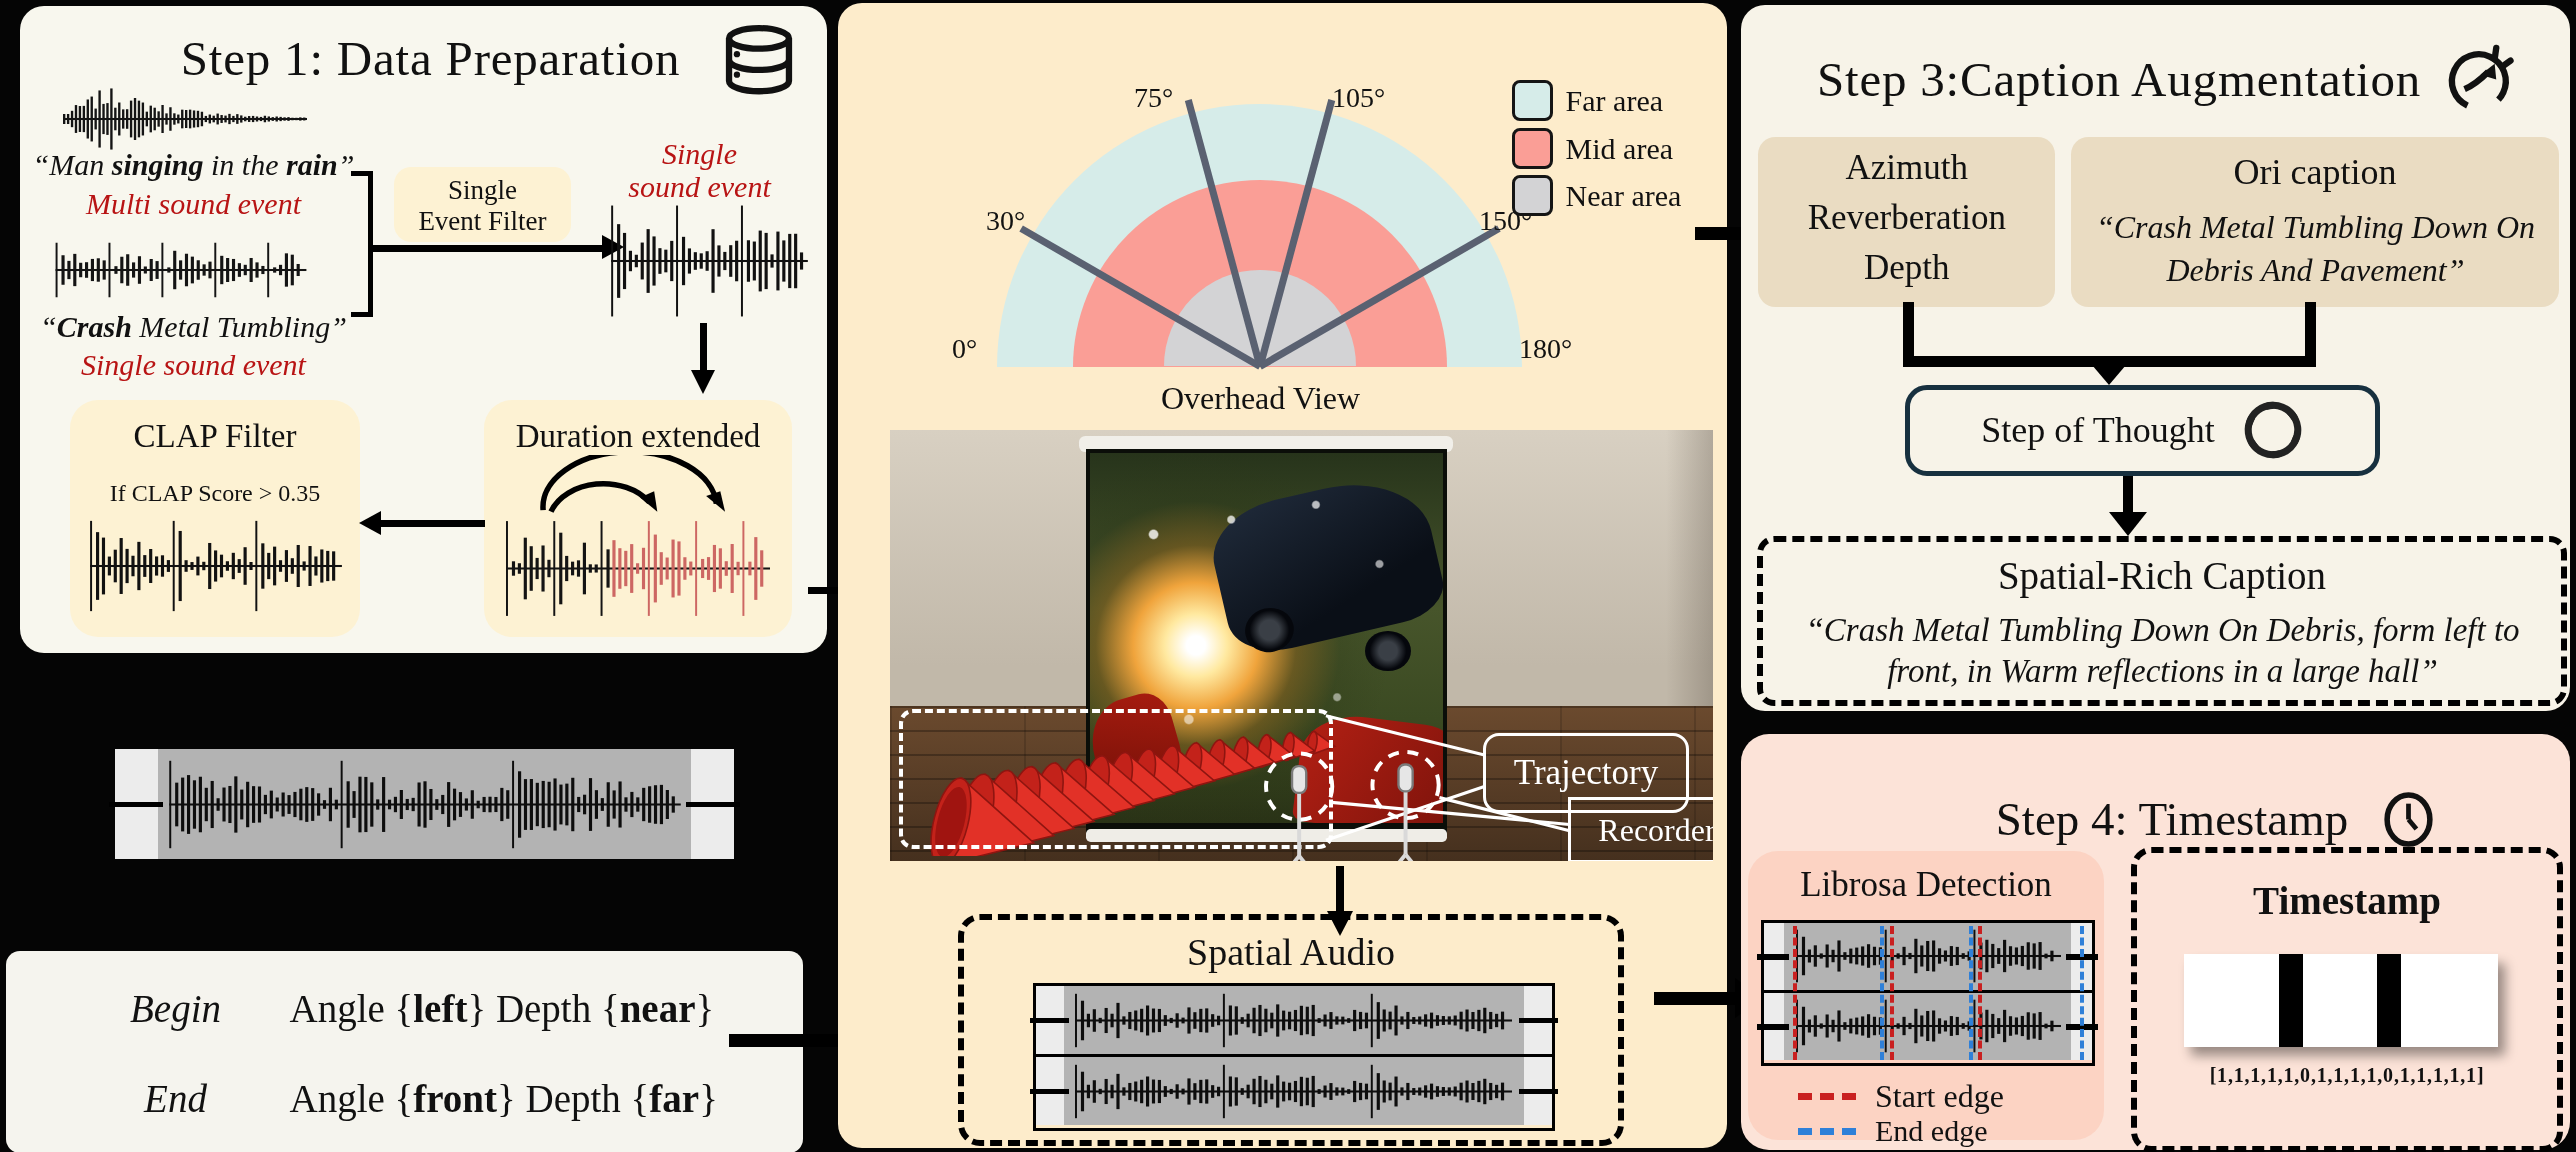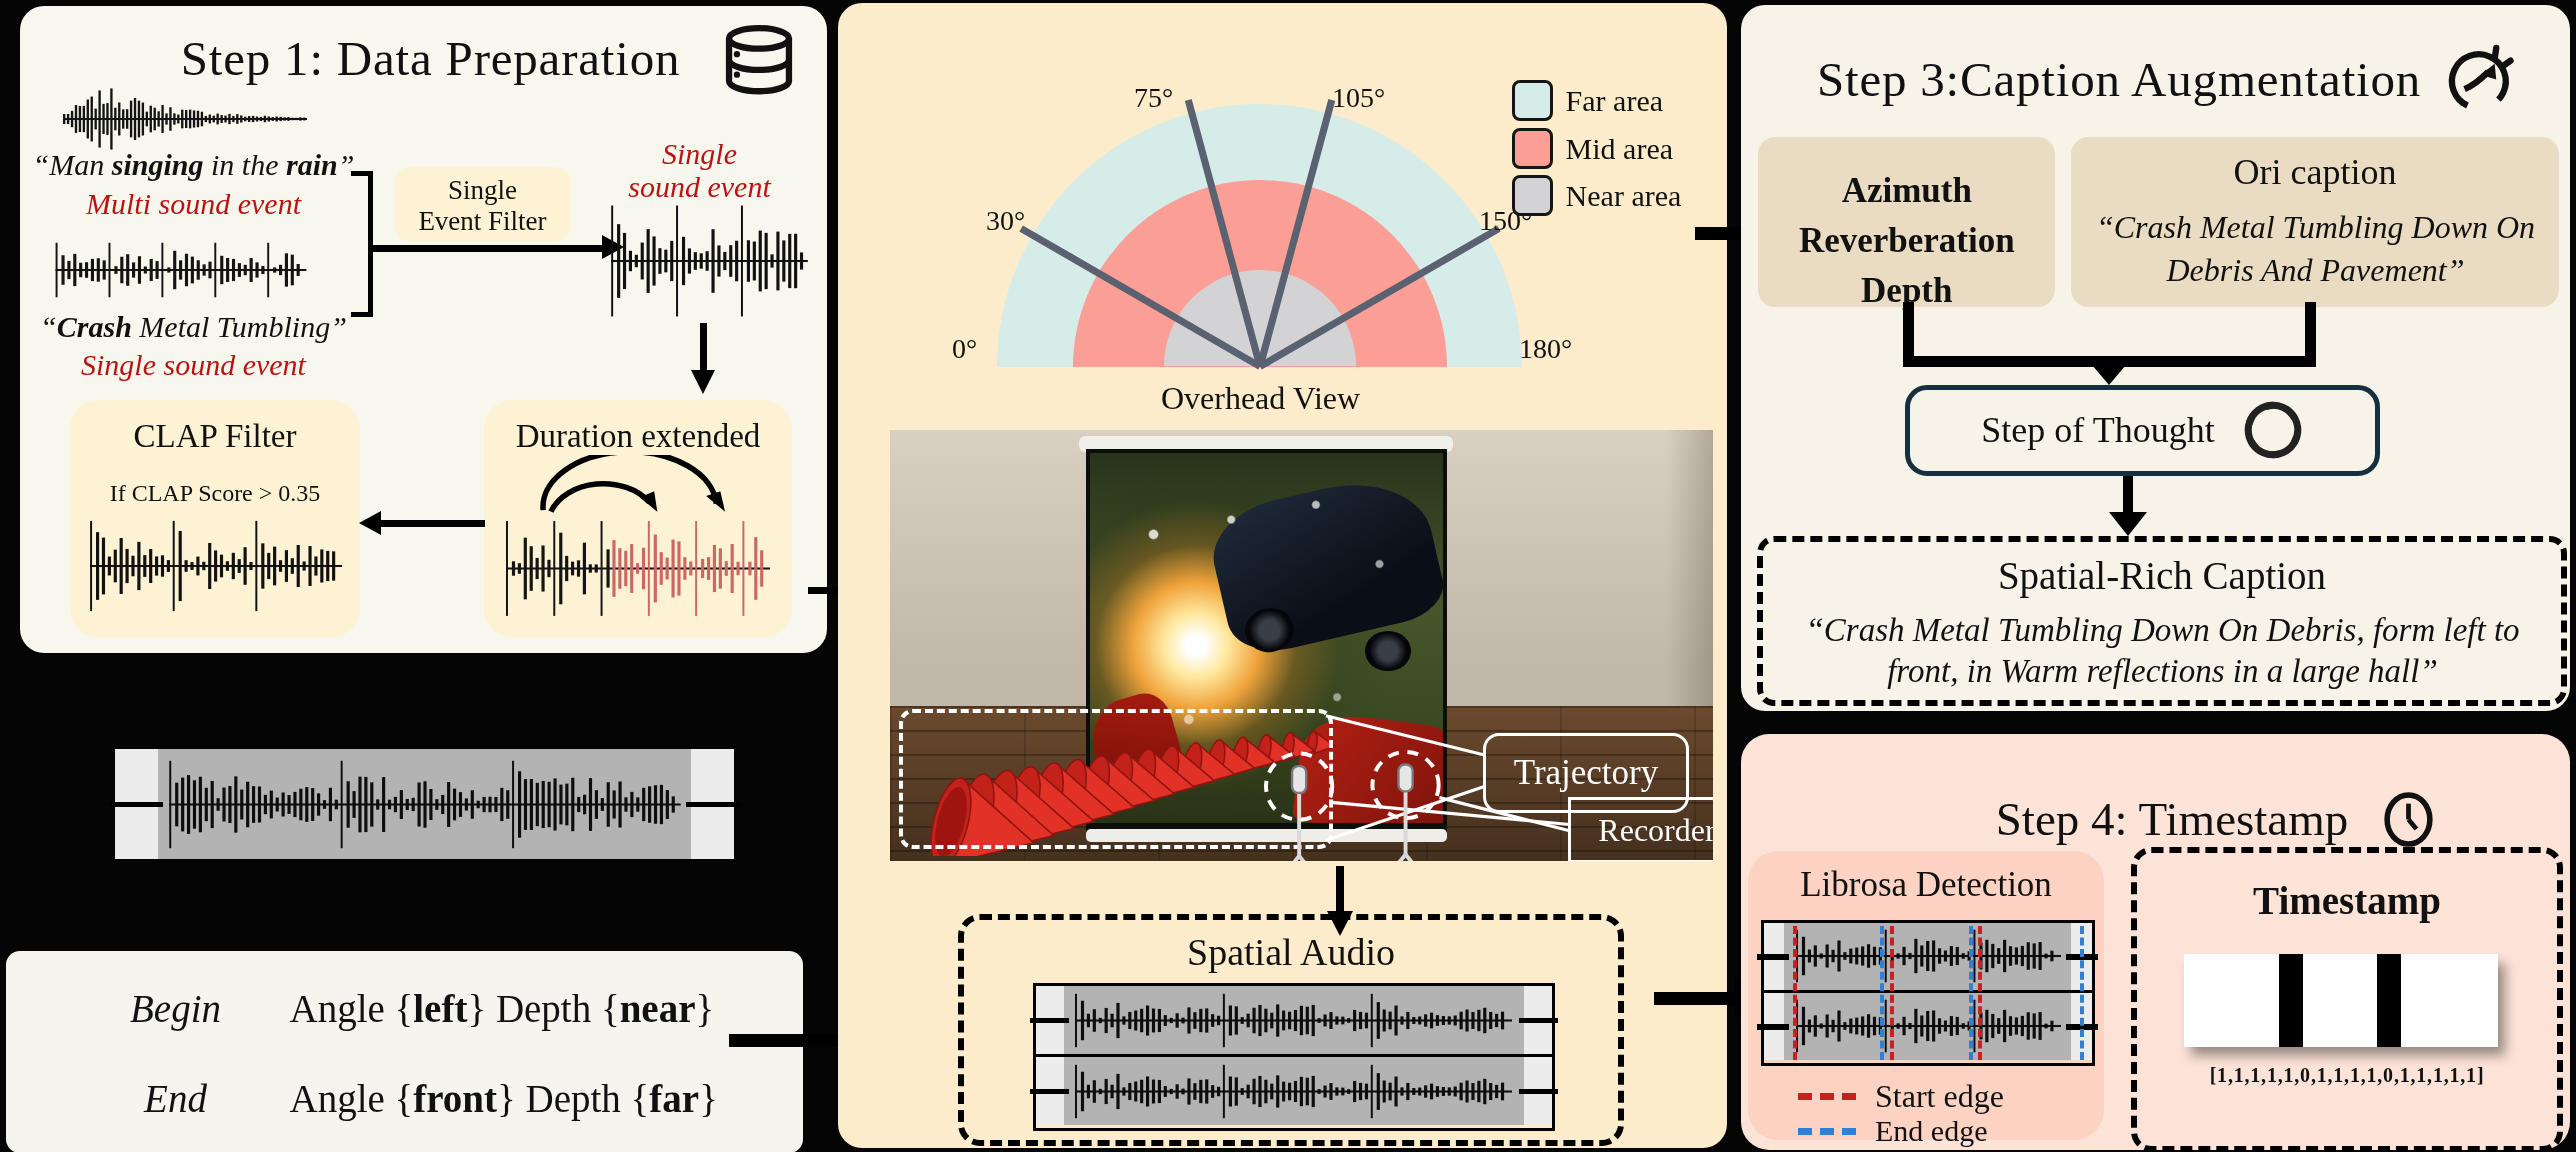--- a/index.html
+++ b/index.html
@@ -786,21 +786,21 @@
   <section class="panel" id="p3" style="left:1741px;top:4.7px;width:829px;height:706px;background:#f7f3e8;">
     <div class="abs ptitle ctr" style="left:43px;top:46px;width:670px;">Step 3:Caption Augmentation</div>
     <svg class="abs" style="left:703px;top:35px;" width="76" height="76" viewBox="0 0 96 96">
       <circle cx="44" cy="52" r="34" fill="none" stroke="#111" stroke-width="8" stroke-dasharray="170 44" transform="rotate(115 44 52)"></circle>
       <path d="M26 62 Q40 56 56 40" fill="none" stroke="#111" stroke-width="8"></path>
       <polygon points="64,30 66,50 46,44" fill="#111"></polygon>
       <line x1="66" y1="10" x2="64" y2="24" stroke="#111" stroke-width="8" stroke-linecap="round"></line>
       <line x1="84" y1="26" x2="73" y2="34" stroke="#111" stroke-width="8" stroke-linecap="round"></line>
     </svg>
 
-    <div class="tanbox ctr" style="left:17.3px;top:132px;width:297px;height:170px;font-size:35px;line-height:50px;padding-top:29px;box-sizing:border-box;font-weight:bold;">
+    <div class="tanbox ctr" style="left:17.3px;top:132px;width:297px;height:170px;font-size:35px;line-height:50px;padding-top:6px;box-sizing:border-box;">
       <div>Azimuth</div>
       <div>Reverberation</div>
       <div>Depth</div>
     </div>
     <div class="tanbox" style="left:330px;top:132px;width:488px;height:170px;">
       <div class="abs ctr" style="left:0;top:14px;width:100%;font-size:36px;">Ori caption</div>
       <div class="abs ctr" style="left:24px;top:69px;width:441px;font-size:32px;line-height:43px;"><span class="it">“Crash Metal Tumbling Down On Debris And Pavement”</span></div>
     </div>
 
     <div class="blk" style="left:162px;top:297px;width:11px;height:60px;"></div>

